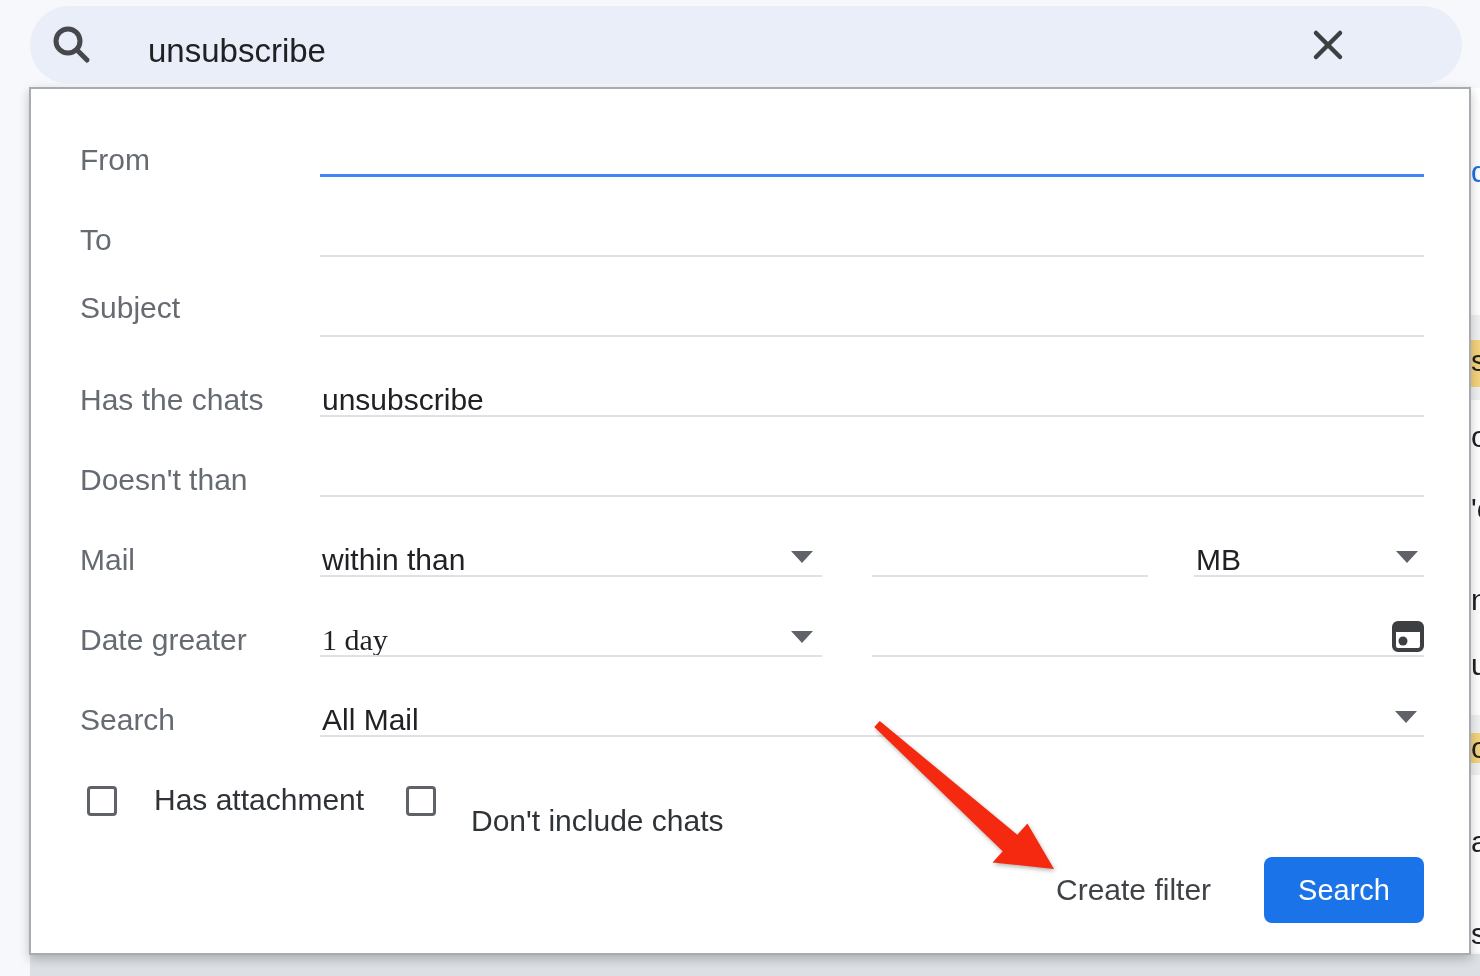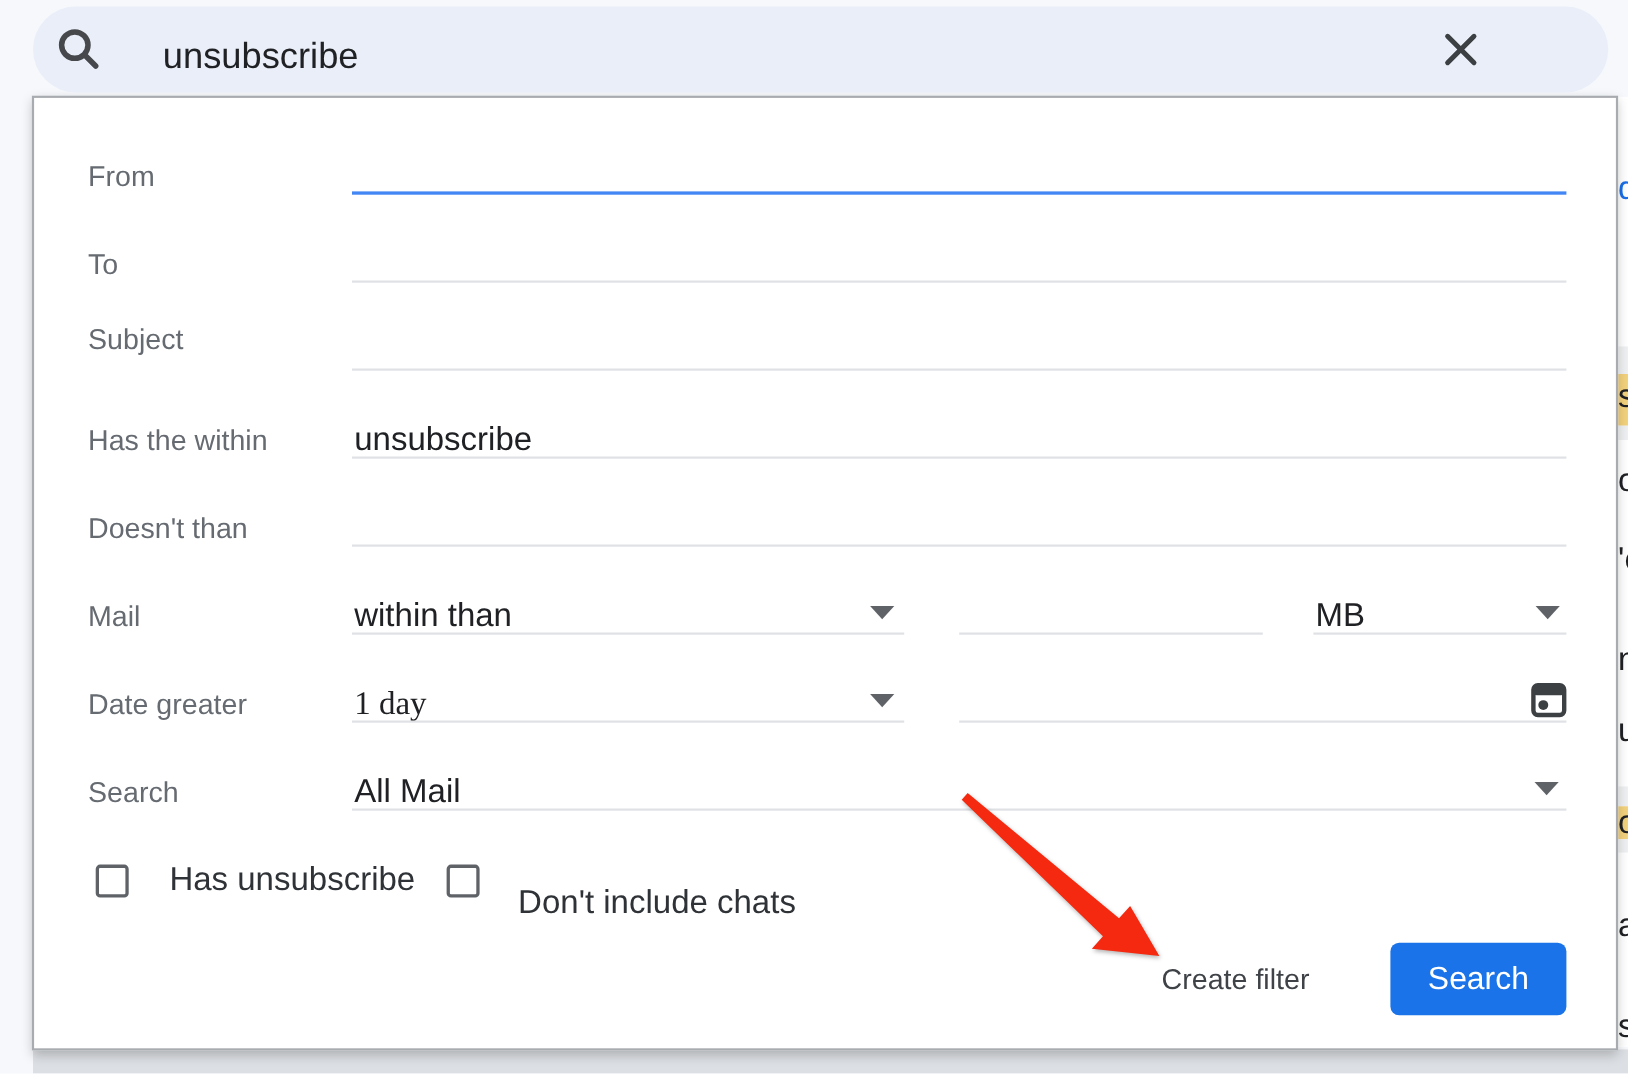--- a/index.html
+++ b/index.html
@@ -20,34 +20,34 @@
     font-size:33px;color:#202124;white-space:nowrap;
   }
   
   .panel{
     left:29px;top:87px;width:1438px;height:864px;background:#ffffff;
     border:2px solid #a8abaf;box-shadow:0 4px 10px rgba(0,0,0,.22);
     z-index:1;
   }
   .bottom-band{left:30px;top:954px;width:1450px;height:22px;background:#dcdfe3;z-index:0;}
   
-  .f-label{font-size:26px;color:#666b72;height:36px;line-height:36px;white-space:nowrap;z-index:2;}
+  .f-label{font-size:30px;color:#666b72;height:36px;line-height:36px;white-space:nowrap;z-index:2;}
   .f-value{font-size:30px;color:#202124;height:36px;line-height:36px;white-space:nowrap;z-index:2;}
   .f-line{border-bottom:2px solid #dfe1e5;height:0;z-index:2;}
   .f-line.focus{border-bottom:3px solid #4285f4;}
   .dd-arrow{
     width:0;height:0;border-left:11px solid transparent;border-right:11px solid transparent;
     border-top:12px solid #5f6368;z-index:2;
   }
   .cb{
     width:24px;height:24px;border:3px solid #5f6368;border-radius:4px;background:#fff;z-index:2;
   }
   .cb-label{font-size:30px;color:#2f3337;height:36px;line-height:36px;white-space:nowrap;z-index:2;}
   .create-filter{
-    font-size:26px;color:#3f4347;height:40px;line-height:40px;white-space:nowrap;z-index:2;cursor:pointer;
+    font-size:30px;color:#3f4347;height:40px;line-height:40px;white-space:nowrap;z-index:2;cursor:pointer;
   }
   .search-btn{
     left:1264px;top:857px;width:160px;height:66px;border-radius:8px;background:#1a73e8;
     display:flex;align-items:center;justify-content:center;z-index:2;cursor:pointer;
   }
   .search-btn span{font-size:29px;color:#ffffff;line-height:1;}
   
   .sliver{left:1471px;top:88px;width:9px;height:864px;overflow:hidden;z-index:0;background:#fff;}
   .sliver .g{position:absolute;left:0;width:9px;overflow:hidden;font-size:30px;line-height:34px;color:#202124;white-space:nowrap;}
   .sliver .band{position:absolute;left:0;width:9px;background:#eef0f2;}
@@ -101,21 +101,21 @@
 <div class="abs f-line focus" style="left:320px;top:174px;width:1104px;"></div>
 
 <span class="abs f-label" style="left:80px;top:222px;">To</span>
 <span class="abs f-value" style="left:322px;top:222px;"></span>
 <div class="abs f-line" style="left:320px;top:255px;width:1104px;"></div>
 
 <span class="abs f-label" style="left:80px;top:290px;">Subject</span>
 <span class="abs f-value" style="left:322px;top:302px;"></span>
 <div class="abs f-line" style="left:320px;top:335px;width:1104px;"></div>
 
-<span class="abs f-label" style="left:80px;top:382px;">Has the within</span>
+<span class="abs f-label" style="left:80px;top:382px;">Has the chats</span>
 <span class="abs f-value" style="left:322px;top:382px;">unsubscribe</span>
 <div class="abs f-line" style="left:320px;top:415px;width:1104px;"></div>
 
 <span class="abs f-label" style="left:80px;top:462px;">Doesn't than</span>
 <span class="abs f-value" style="left:322px;top:462px;"></span>
 <div class="abs f-line" style="left:320px;top:495px;width:1104px;"></div>
 
 <span class="abs f-label" style="left:80px;top:542px;">Mail</span>
 <span class="abs f-value" style="left:322px;top:542px;">within than</span>
 <span class="abs dd-arrow" style="left:791px;top:551px;"></span>
@@ -139,21 +139,21 @@
     <circle cx="12" cy="24" r="4.5" fill="#3c4043"></circle>
   </svg>
 </span>
 
 <span class="abs f-label" style="left:80px;top:702px;">Search</span>
 <span class="abs f-value" style="left:322px;top:702px;">All Mail</span>
 <span class="abs dd-arrow" style="left:1395px;top:711px;"></span>
 <div class="abs f-line" style="left:320px;top:735px;width:1104px;"></div>
 
 <div class="abs cb" style="left:87px;top:786px;"></div>
-<span class="abs cb-label" style="left:154px;top:782px;">Has unsubscribe</span>
+<span class="abs cb-label" style="left:154px;top:782px;">Has attachment</span>
 <div class="abs cb" style="left:406px;top:786px;"></div>
 <span class="abs cb-label" style="left:471px;top:782px;margin-top:21px;">Don't include chats</span>
 
 <span class="abs create-filter" style="left:1056px;top:870px;">Create filter</span>
 <div class="abs search-btn">
   <span>Search</span>
 </div>
 
 <span class="abs red-arrow" style="left:855px;top:700px;">
   <svg width="220" height="190" viewBox="0 0 220 190">

